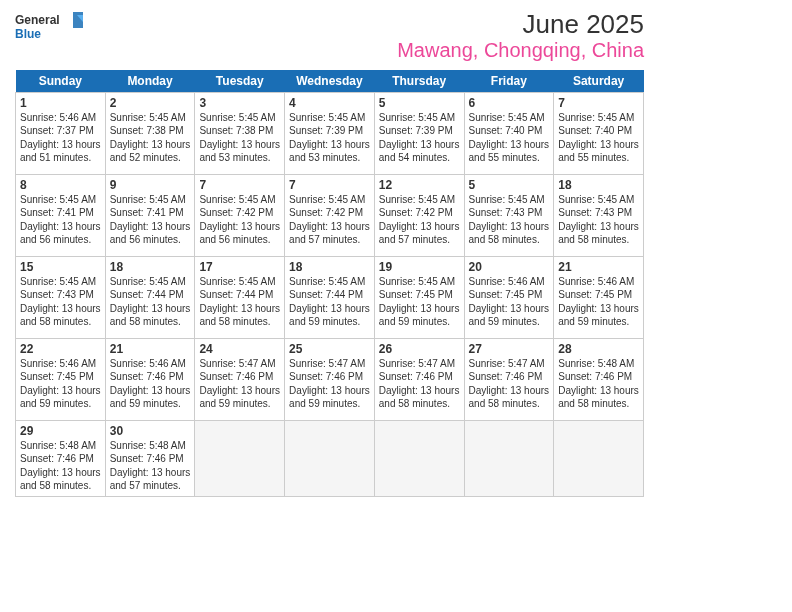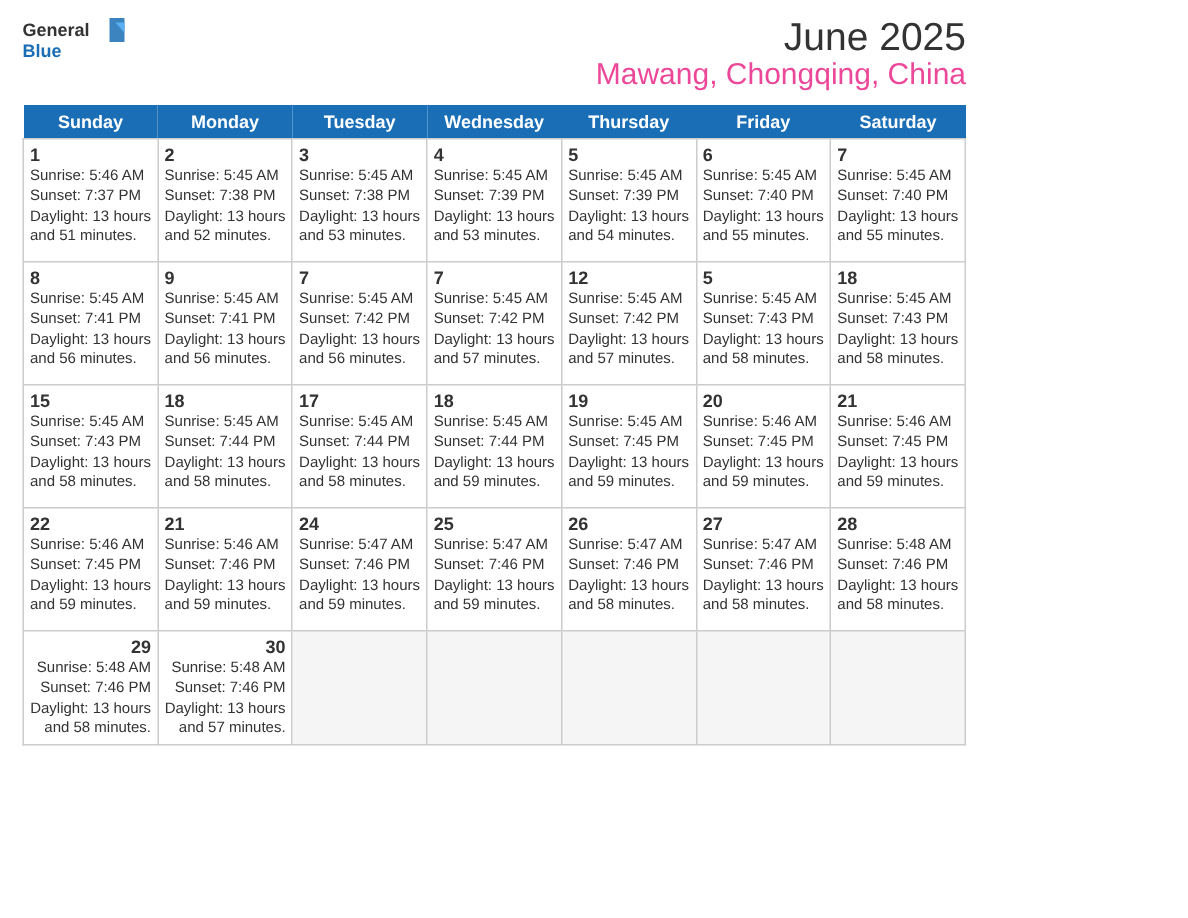--- a/index.html
+++ b/index.html
@@ -72,21 +72,20 @@
       font-size: 10px;
       line-height: 1.35;
       color: #333;
     }
     td.empty {
       background: #f5f5f5;
       border: 1px solid #ccc;
     }
     tr:last-child td {
       height: 72px;
-      text-align: right;
     }
   </style>
 </head>
 <body>
 
 <div class="page">
   <div class="header">
     <div class="logo">
 <svg width="70" height="36" viewBox="0 0 70 36" xmlns="http://www.w3.org/2000/svg">
   <text x="0" y="14" font-size="12" font-weight="bold" fill="#333" font-family="Arial">General</text>

